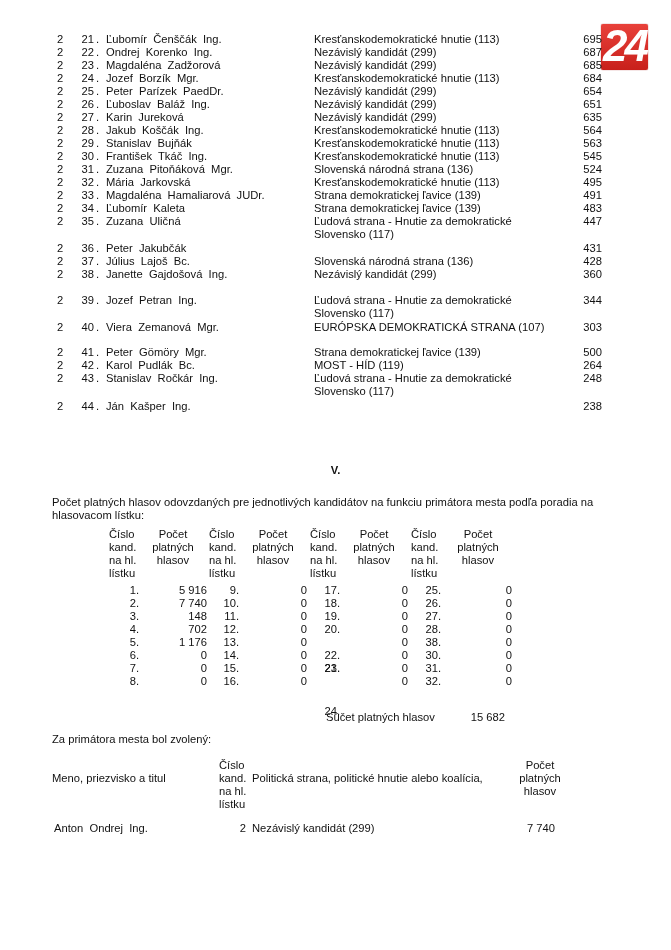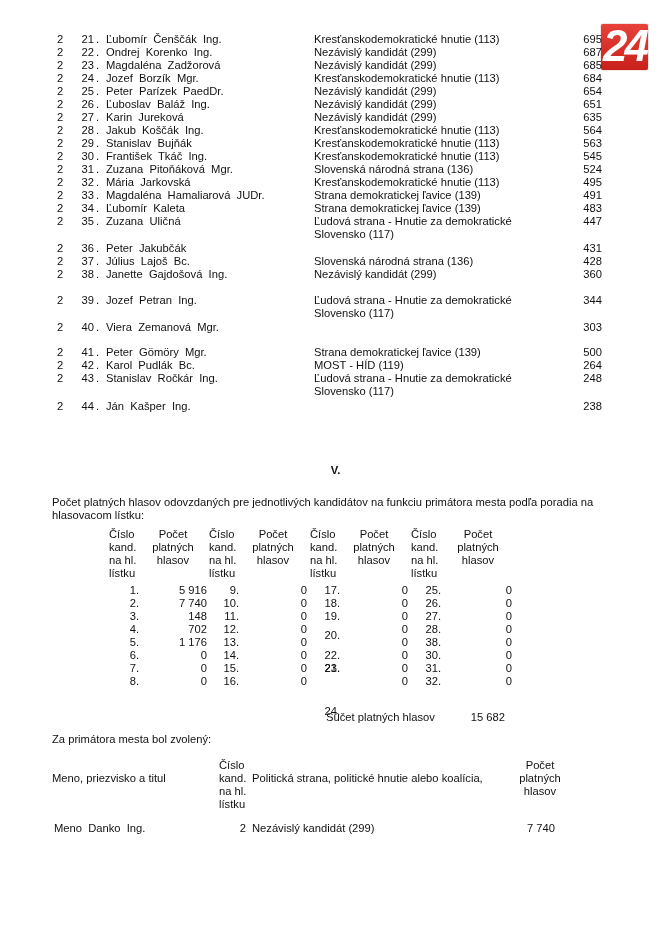--- a/index.html
+++ b/index.html
@@ -190,20 +190,21 @@
       <span class="c-dot">.</span>
       <span class="c-name">Jozef  Petran  Ing.</span>
       <span class="c-party">Ľudová strana - Hnutie za demokratické Slovensko (117)</span>
       <span class="c-votes">344</span>
     </div>
     <div class="crow" style="top: 321px;">
       <span class="c-okrsok">2</span>
       <span class="c-num">40</span>
       <span class="c-dot">.</span>
       <span class="c-name">Viera  Zemanová  Mgr.</span>
+      <span class="c-party">EURÓPSKA DEMOKRATICKÁ STRANA (107)</span>
       <span class="c-votes">303</span>
     </div>
     <div class="crow" style="top: 346px;">
       <span class="c-okrsok">2</span>
       <span class="c-num">41</span>
       <span class="c-dot">.</span>
       <span class="c-name">Peter  Gömöry  Mgr.</span>
       <span class="c-party">Strana demokratickej ľavice (139)</span>
       <span class="c-votes">500</span>
     </div>
@@ -299,21 +300,21 @@
       <div>Počet</div>
       <div>platných</div>
       <div>hlasov</div>
     </div>
     <div class="gcell r" style="left: 310px; width: 30px; top: 584px;">17.</div>
     <div class="gcell r" style="left: 358px; width: 50px; top: 584px;">0</div>
     <div class="gcell r" style="left: 310px; width: 30px; top: 597px;">18.</div>
     <div class="gcell r" style="left: 358px; width: 50px; top: 597px;">0</div>
     <div class="gcell r" style="left: 310px; width: 30px; top: 610px;">19.</div>
     <div class="gcell r" style="left: 358px; width: 50px; top: 610px;">0</div>
-    <div class="gcell r" style="left: 310px; width: 30px; top: 623px; margin-top: 6px;">20.</div>
+    <div class="gcell r" style="left: 310px; width: 30px; top: 623px;">20.</div>
     <div class="gcell r" style="left: 358px; width: 50px; top: 623px;">0</div>
     <div class="gcell r" style="left: 310px; width: 30px; top: 636px; margin-top: 26px;">21.</div>
     <div class="gcell r" style="left: 358px; width: 50px; top: 636px;">0</div>
     <div class="gcell r" style="left: 310px; width: 30px; top: 649px;">22.</div>
     <div class="gcell r" style="left: 358px; width: 50px; top: 649px;">0</div>
     <div class="gcell r" style="left: 310px; width: 30px; top: 662px;">23.</div>
     <div class="gcell r" style="left: 358px; width: 50px; top: 662px;">0</div>
     <div class="gcell r" style="left: 310px; width: 30px; top: 705px;">24.</div>
     <div class="gcell r" style="left: 358px; width: 50px; top: 675px;">0</div>
     <div class="gh" style="left: 411px; text-align: left;">
@@ -356,16 +357,16 @@
   <div>lístku</div>
 </div>
 <div class="wh" style="left:252px; top:772px; white-space:nowrap;">
   <div>Politická strana, politické hnutie alebo koalícia,</div>
 </div>
 <div class="wh" style="left:510px; top:759px; width:60px; text-align:center;">
   <div>Počet</div>
   <div>platných</div>
   <div>hlasov</div>
 </div>
-<div class="abs" style="left:54px; top:822px; white-space:pre;">Meno  Danko  Ing.</div>
+<div class="abs" style="left:54px; top:822px; white-space:pre;">Anton  Ondrej  Ing.</div>
 <div class="abs" style="left:220px; top:822px; width:26px; text-align:right;">2</div>
 <div class="abs" style="left:252px; top:822px;">Nezávislý kandidát (299)</div>
 <div class="abs" style="left:510px; top:822px; width:45px; text-align:right;">7 740</div>
 
 </body></html>

